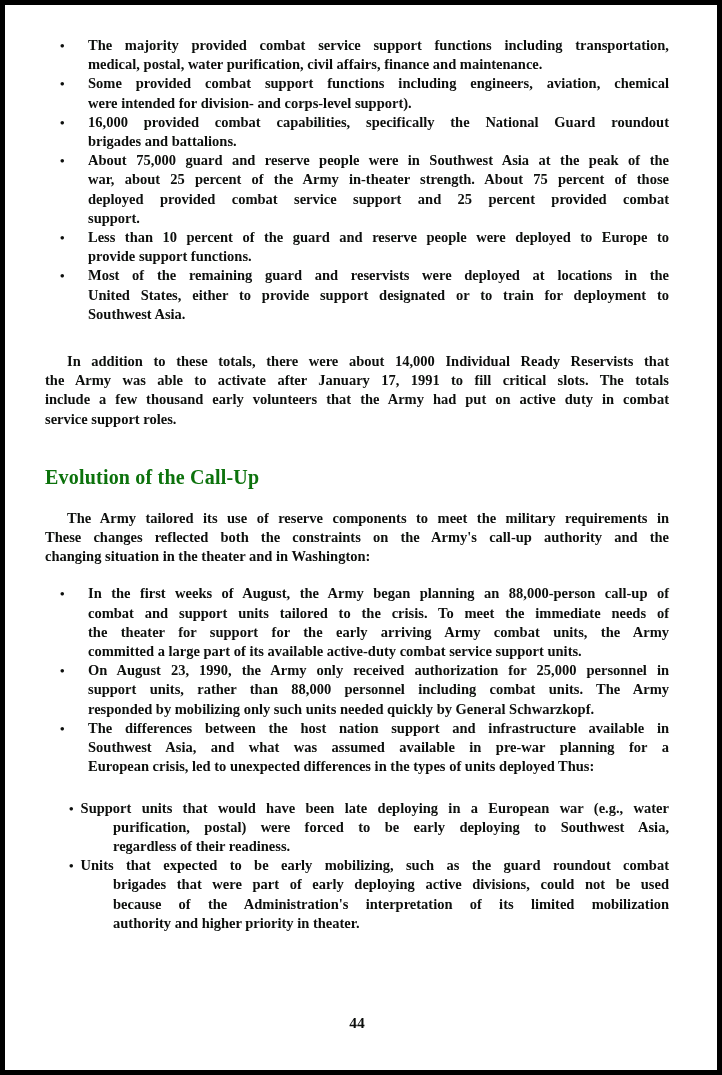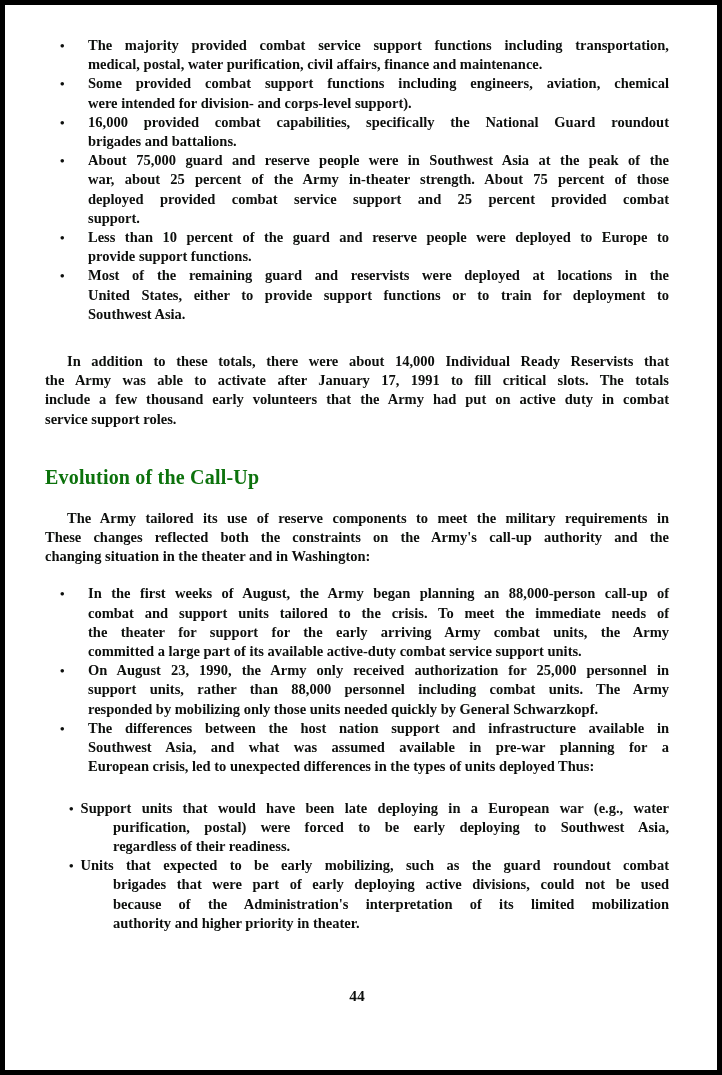--- a/index.html
+++ b/index.html
@@ -42,21 +42,21 @@
     font-size:20px;line-height:20px;
     letter-spacing:.2px;
   }
   .mt-evo{margin-top:22px;}
   .mt-callup{margin-top:18px;}
   
   .nlist{list-style:none;margin:22px 0 0 0;padding:0 0 0 24px;}
   .nitem .line.cont{padding-left:44px;}
   .ndot{padding-right:7px;font-size:13px;}
   .pagenum{
-    margin-top:53px;
+    margin-top:80px;
     text-align:center;text-align-last:center;
     font-size:15.5px;line-height:20px;
   }
 </style>
 </head>
 <body>
 
 <div class="page">
   <div class="content">
 
@@ -95,21 +95,21 @@
           <span class="dot">•</span>
           <div class="ltxt">
             <div class="line">Less than 10 percent of the guard and reserve people were deployed to Europe to</div>
             <div class="line last">provide support functions.</div>
           </div>
         </li>
         <li>
           <span class="dot">•</span>
           <div class="ltxt">
             <div class="line">Most of the remaining guard and reservists were deployed at locations in the</div>
-            <div class="line">United States, either to provide support functions or to train for deployment to</div>
+            <div class="line">United States, either to provide support designated or to train for deployment to</div>
             <div class="line last">Southwest Asia.</div>
           </div>
         </li>
       </ul>
 
     <div class="para mt-totals">
         <div class="line">In addition to these totals, there were about 14,000 Individual Ready Reservists that</div>
         <div class="line">the Army was able to activate after January 17, 1991 to fill critical slots. The totals</div>
         <div class="line">include a few thousand early volunteers that the Army had put on active duty in combat</div>
         <div class="line last">service support roles.</div>
@@ -131,21 +131,21 @@
             <div class="line">combat and support units tailored to the crisis. To meet the immediate needs of</div>
             <div class="line">the theater for support for the early arriving Army combat units, the Army</div>
             <div class="line last">committed a large part of its available active-duty combat service support units.</div>
           </div>
         </li>
         <li>
           <span class="dot">•</span>
           <div class="ltxt">
             <div class="line">On August 23, 1990, the Army only received authorization for 25,000 personnel in</div>
             <div class="line">support units, rather than 88,000 personnel including combat units. The Army</div>
-            <div class="line last">responded by mobilizing only those units needed quickly by General Schwarzkopf.</div>
+            <div class="line last">responded by mobilizing only such units needed quickly by General Schwarzkopf.</div>
           </div>
         </li>
         <li>
           <span class="dot">•</span>
           <div class="ltxt">
             <div class="line">The differences between the host nation support and infrastructure available in</div>
             <div class="line">Southwest Asia, and what was assumed available in pre-war planning for a</div>
             <div class="line last">European crisis, led to unexpected differences in the types of units deployed Thus:</div>
           </div>
         </li>

